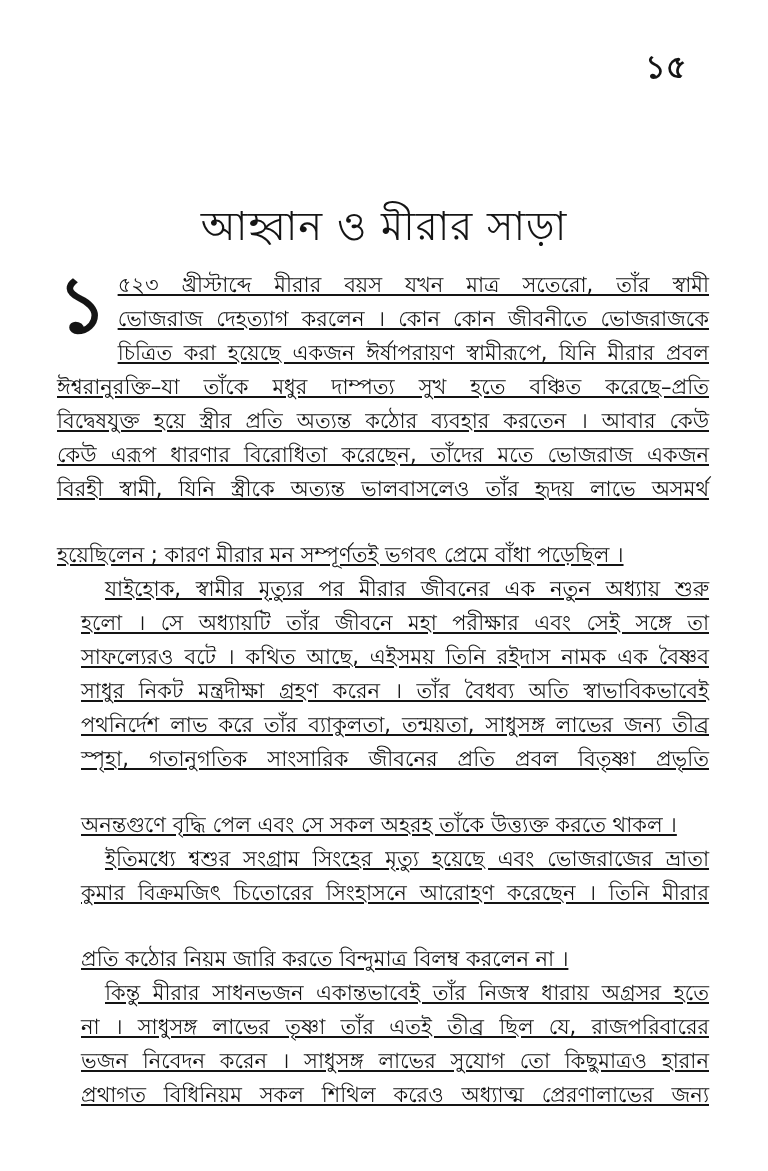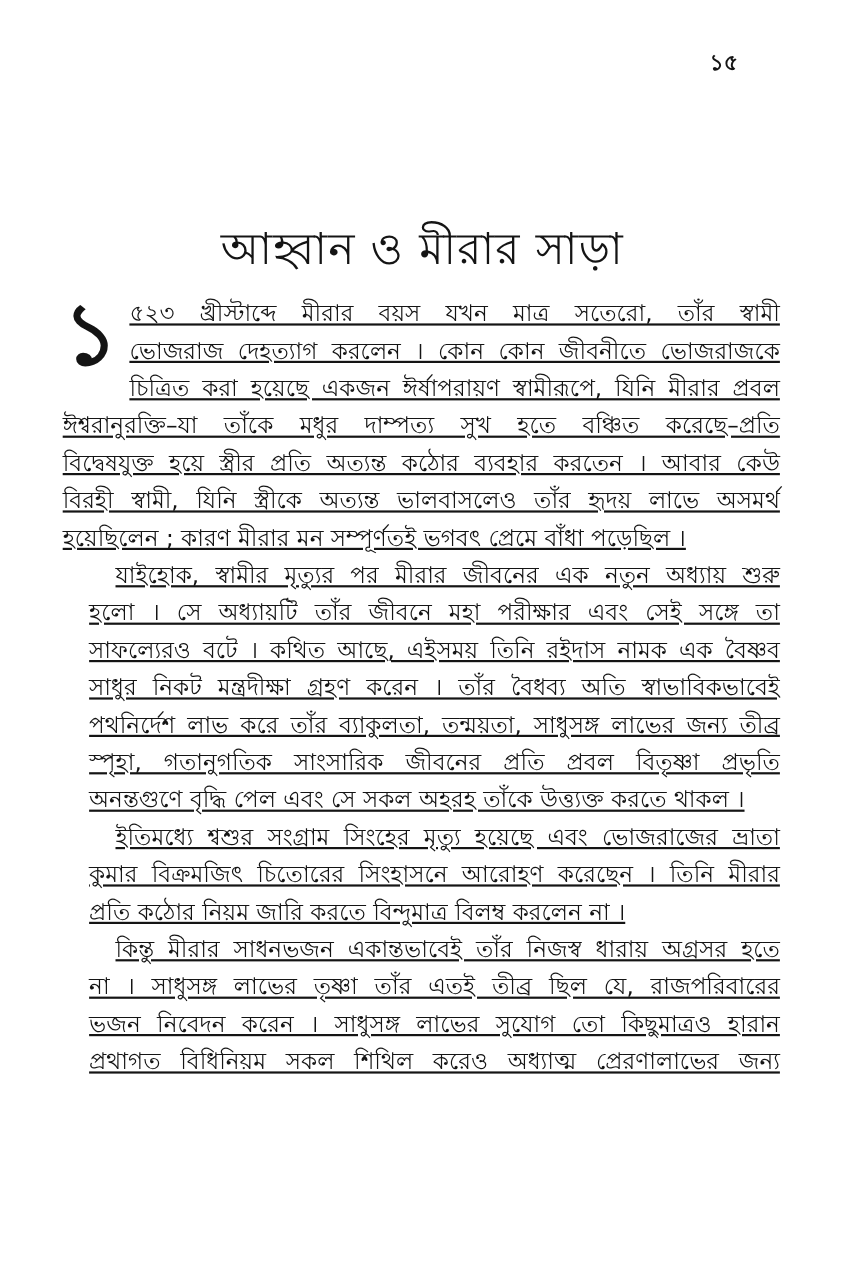--- a/index.html
+++ b/index.html
@@ -7,21 +7,21 @@
     width: 768px; height: 1171px;
     background: #ffffff;
     color: #141414;
     font-family: "DejaVu Sans", "Liberation Sans", sans-serif;
     position: relative;
     overflow: hidden;
   }
   .page-number {
     position: absolute;
     top: 42px; left: 645px;
-    font-size: 20px;
+    font-size: 32px;
     font-weight: bold;
   }
   .chapter-title {
     position: absolute;
     top: 195px; left: 0; width: 768px;
     text-align: center;
     font-size: 40px;
     letter-spacing: 1px;
   }
   .body-text {
@@ -35,37 +35,38 @@
   .para.first { text-indent: 0; }
   .drop-cap {
     float: left;
     font-size: 78px;
     line-height: 66px;
     font-weight: bold;
     margin: 4px 10px 0 0;
     height: 68px;
   }
   .line { display: block; text-align: justify; text-align-last: justify; text-decoration: underline; }
-  .line.last { text-align-last: left; }
+  .line.last { text-align-last: left; margin-top: 32px; }
   .para .line:first-child { }
 </style>
 </head>
 <body>
 
 <div class="page-number">১৫</div>
 <div class="chapter-title">আহ্বান ও মীরার সাড়া</div>
 
 <div class="body-text">
   <div class="para first">
     <span class="drop-cap">১</span>
     <span class="line">৫২৩ খ্রীস্টাব্দে মীরার বয়স যখন মাত্র সতেরো, তাঁর স্বামী</span>
     <span class="line">ভোজরাজ দেহত্যাগ করলেন । কোন কোন জীবনীতে ভোজরাজকে</span>
     <span class="line">চিত্রিত করা হয়েছে একজন ঈর্ষাপরায়ণ স্বামীরূপে, যিনি মীরার প্রবল</span>
     <span class="line">ঈশ্বরানুরক্তি–যা তাঁকে মধুর দাম্পত্য সুখ হতে বঞ্চিত করেছে–প্রতি</span>
     <span class="line">বিদ্বেষযুক্ত হয়ে স্ত্রীর প্রতি অত্যন্ত কঠোর ব্যবহার করতেন । আবার কেউ</span>
+    <span class="line">কেউ এরূপ ধারণার বিরোধিতা করেছেন, তাঁদের মতে ভোজরাজ একজন</span>
     <span class="line">বিরহী স্বামী, যিনি স্ত্রীকে অত্যন্ত ভালবাসলেও তাঁর হৃদয় লাভে অসমর্থ</span>
     <span class="line last">হয়েছিলেন ; কারণ মীরার মন সম্পূর্ণতই ভগবৎ প্রেমে বাঁধা পড়েছিল ।</span>
   </div>
   <div class="para">
     <span class="line" style="padding-left:24px">যাইহোক, স্বামীর মৃত্যুর পর মীরার জীবনের এক নতুন অধ্যায় শুরু</span>
     <span class="line">হলো । সে অধ্যায়টি তাঁর জীবনে মহা পরীক্ষার এবং সেই সঙ্গে তা</span>
     <span class="line">সাফল্যেরও বটে । কথিত আছে, এইসময় তিনি রইদাস নামক এক বৈষ্ণব</span>
     <span class="line">সাধুর নিকট মন্ত্রদীক্ষা গ্রহণ করেন । তাঁর বৈধব্য অতি স্বাভাবিকভাবেই</span>
     <span class="line">পথনির্দেশ লাভ করে তাঁর ব্যাকুলতা, তন্ময়তা, সাধুসঙ্গ লাভের জন্য তীব্র</span>
     <span class="line">স্পৃহা, গতানুগতিক সাংসারিক জীবনের প্রতি প্রবল বিতৃষ্ণা প্রভৃতি</span>

